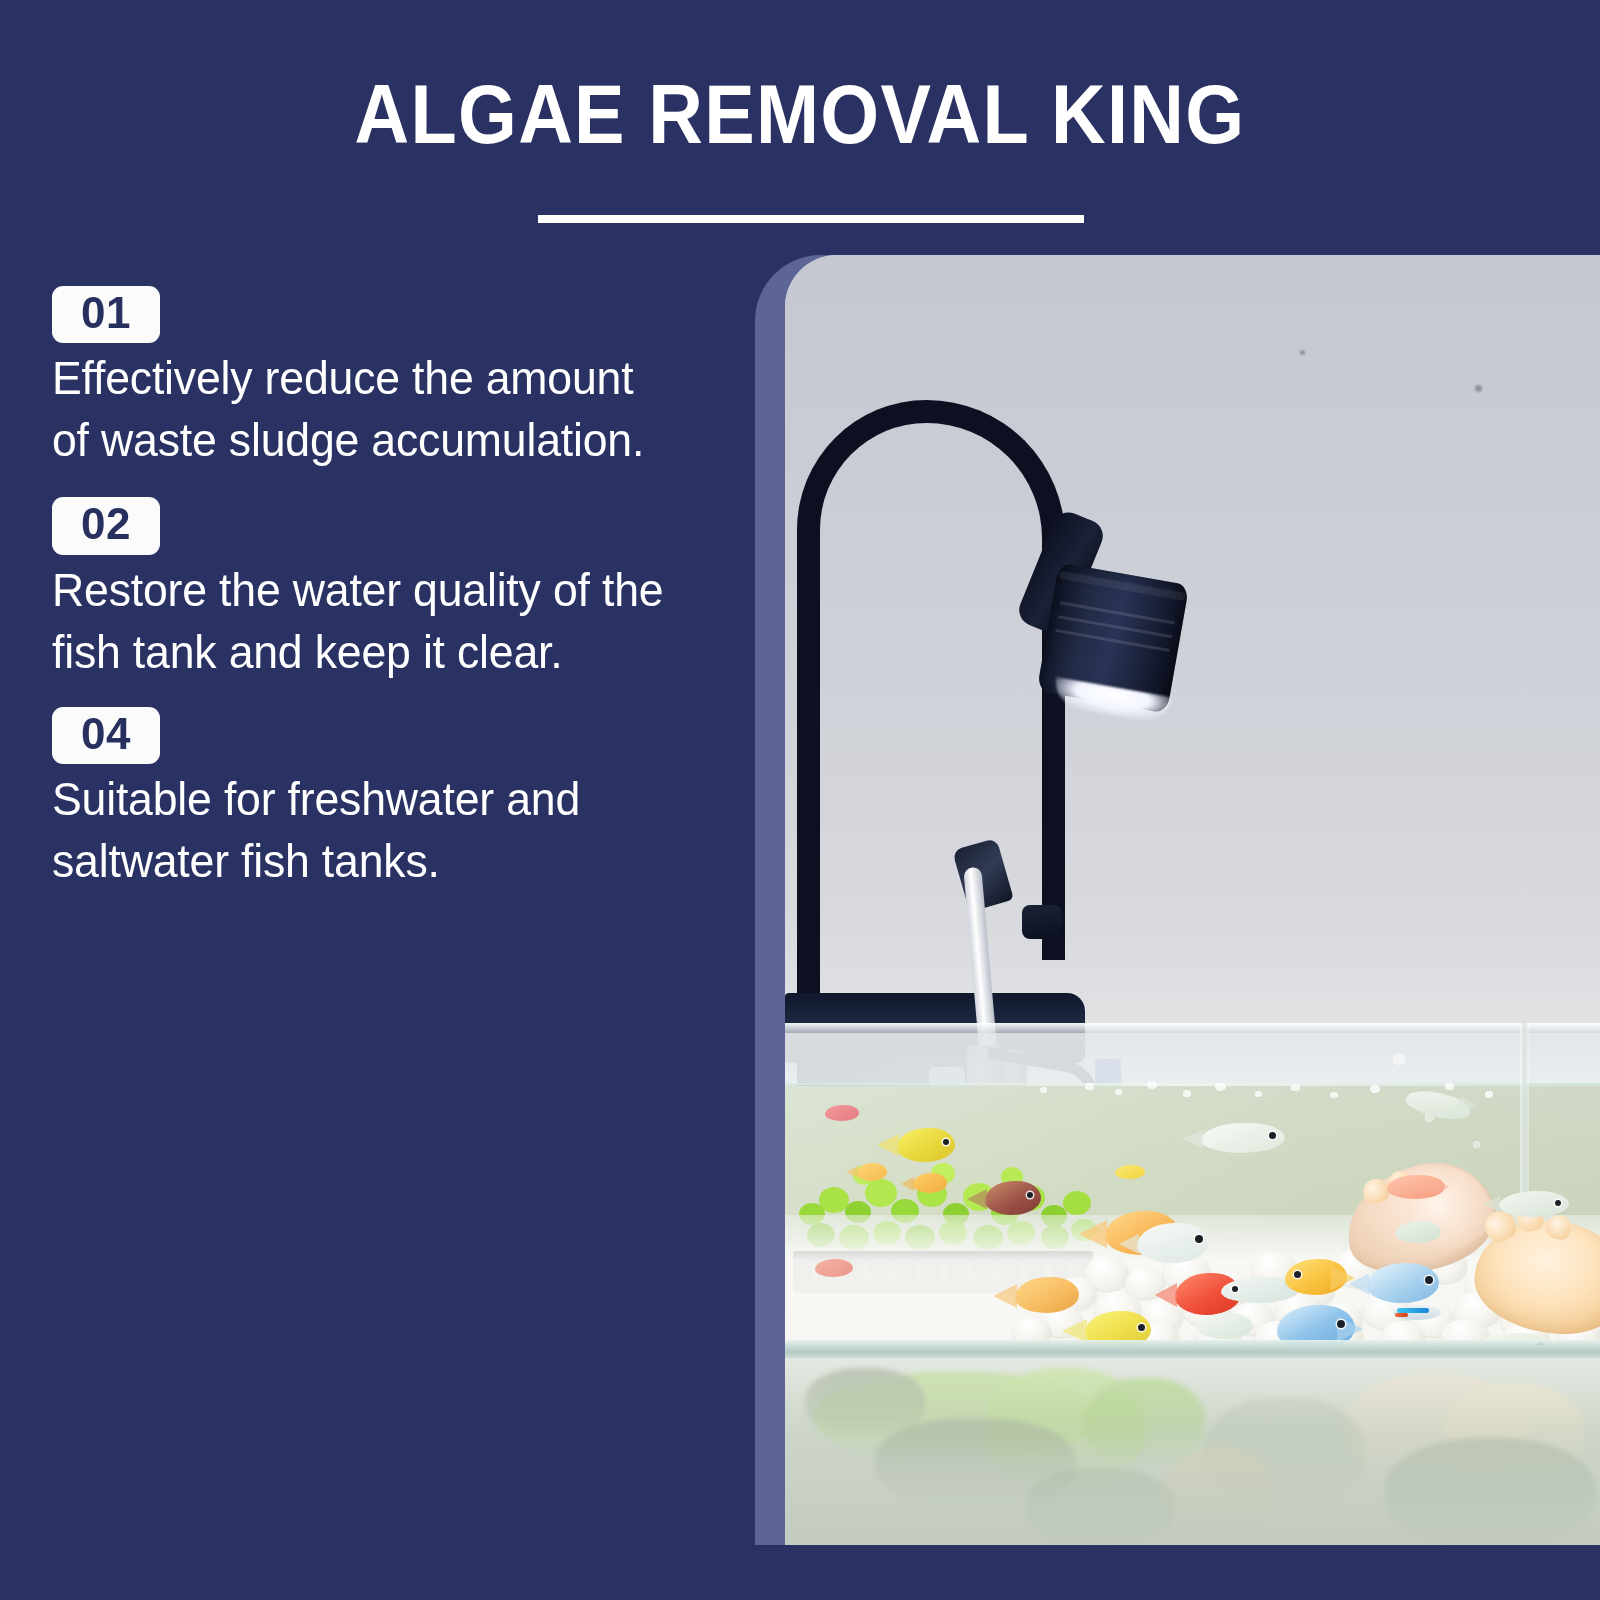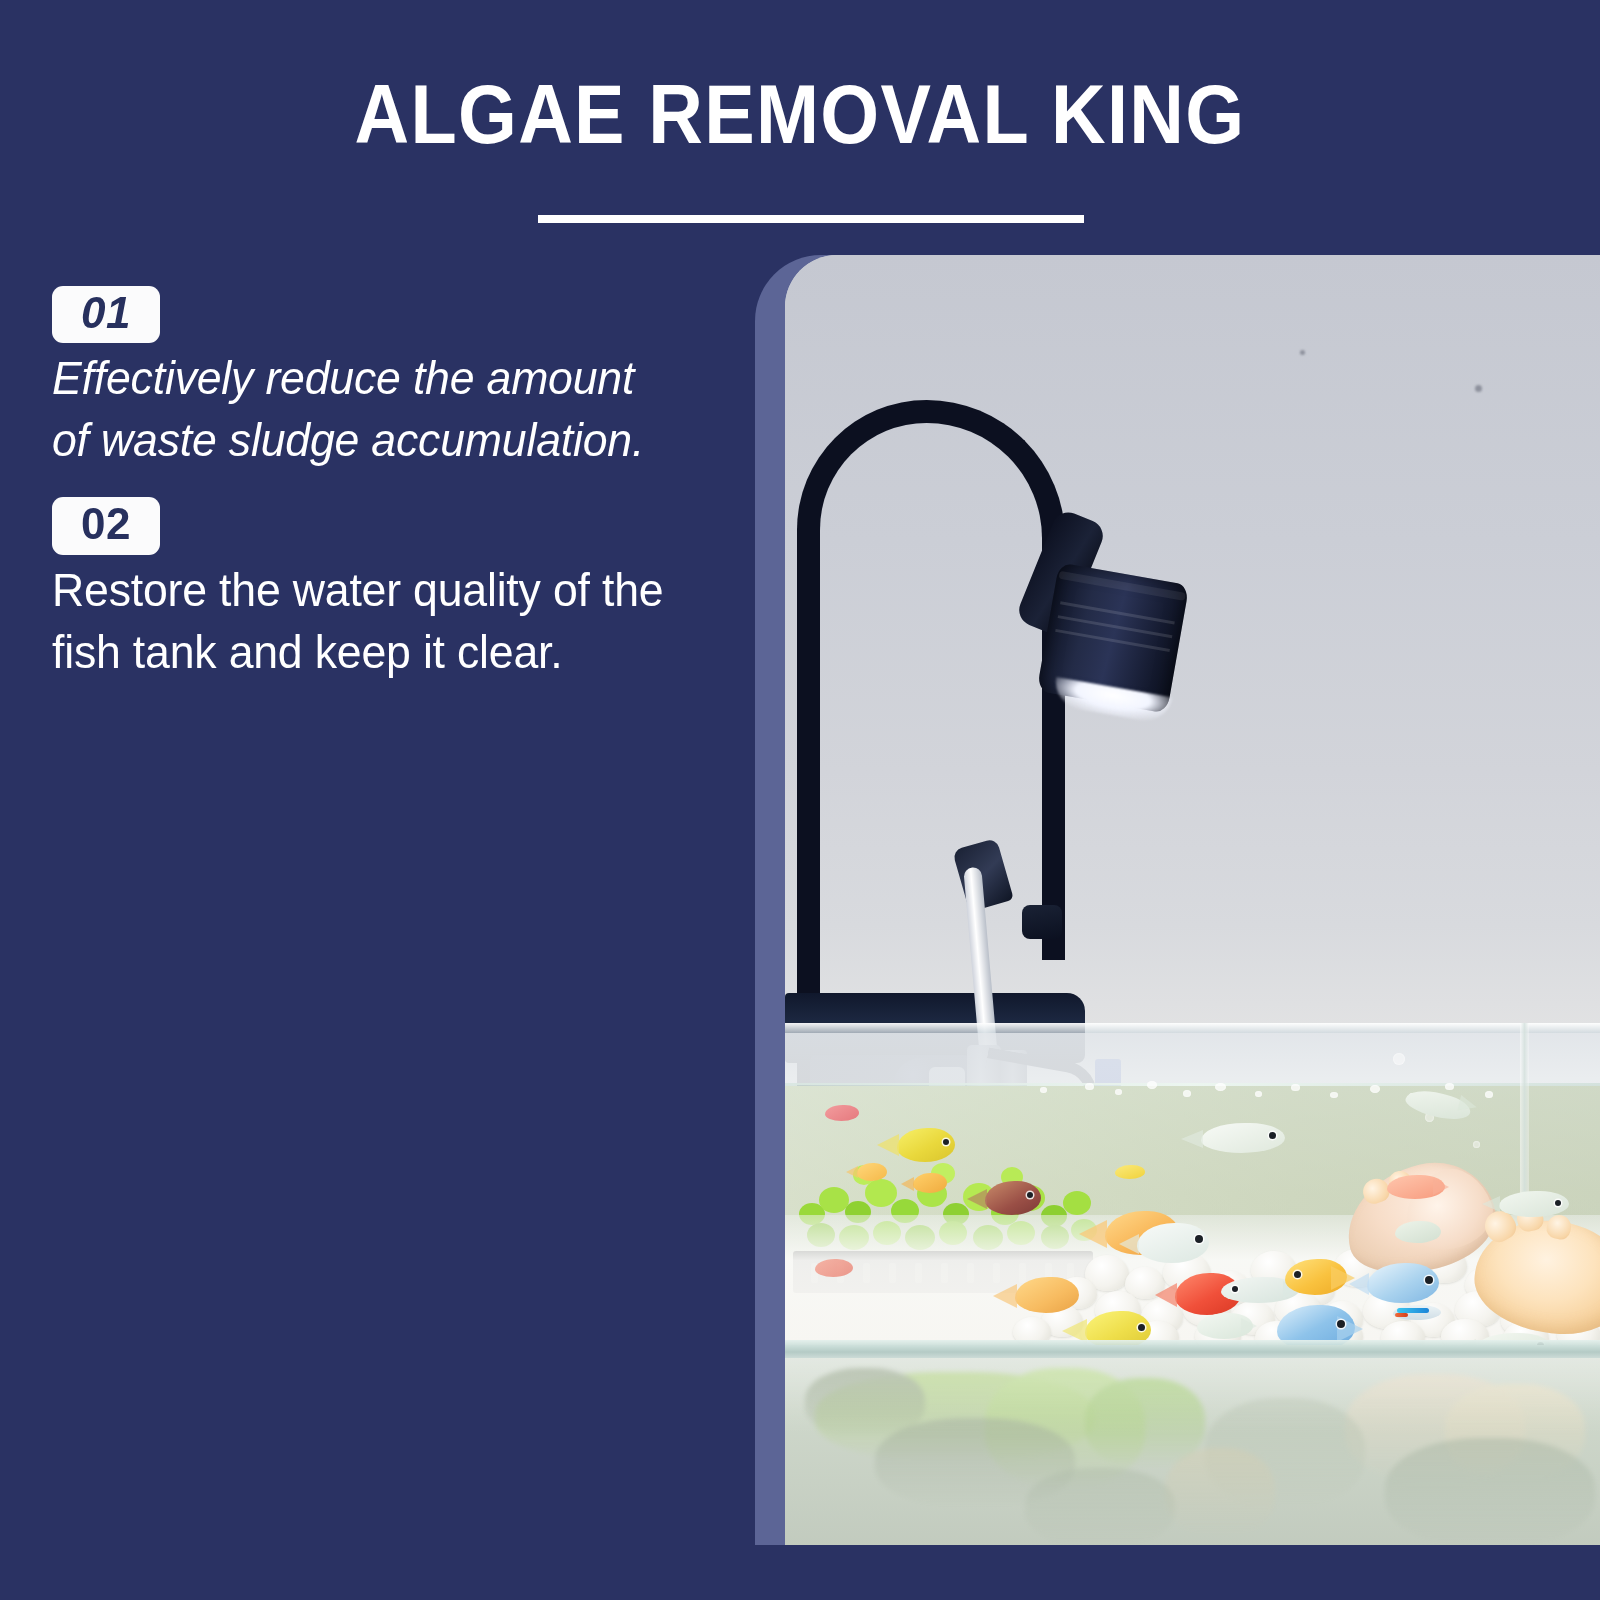--- a/index.html
+++ b/index.html
@@ -57,21 +57,21 @@
 
   
   .features {
     position: absolute;
     left: 52px;
     top: 286px;
     width: 660px;
   }
 
   .feature { margin-bottom: 22px; }
-  .feature:nth-child(1) { margin-bottom: 26px; font-style: italic; }
+  .feature:nth-child(1) { margin-bottom: 26px; }
   .feature:nth-child(2) { margin-bottom: 24px; }
   .feature:nth-child(3) { margin-bottom: 20px; }
 
   .badge {
     display: inline-block;
     background: #fbfbfc;
     color: #27305e;
     border-radius: 11px;
     padding: 4px 20px 7px 20px;
     font-size: 44px;
@@ -574,20 +574,24 @@
       <div class="badge">01</div>
       <div class="feature-text">Effectively reduce the amount of waste sludge accumulation.</div>
     </div>
 
     <div class="feature">
       <div class="badge">02</div>
       <div class="feature-text">Restore the water quality of the fish tank and keep it clear.</div>
     </div>
 
 
+    <div class="feature">
+      <div class="badge">04</div>
+      <div class="feature-text">Suitable for freshwater and saltwater fish tanks.</div>
+    </div>
 
   </div>
 
   <div class="photo-frame">
     <div class="photo">
 
       <div class="backdrop"></div>
       <div class="backdrop-speck" style="left:690px;top:130px;"></div>
       <div class="backdrop-speck" style="left:515px;top:95px;width:5px;height:5px;"></div>
 

